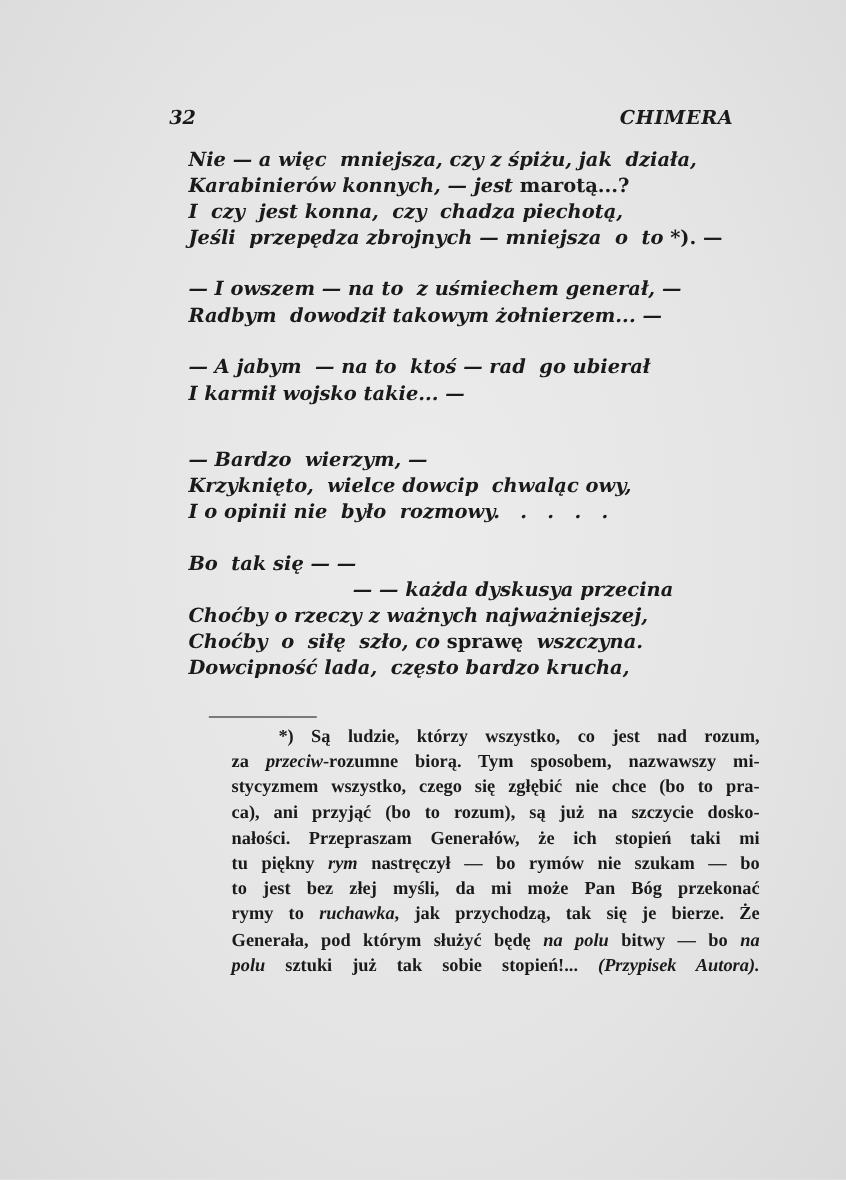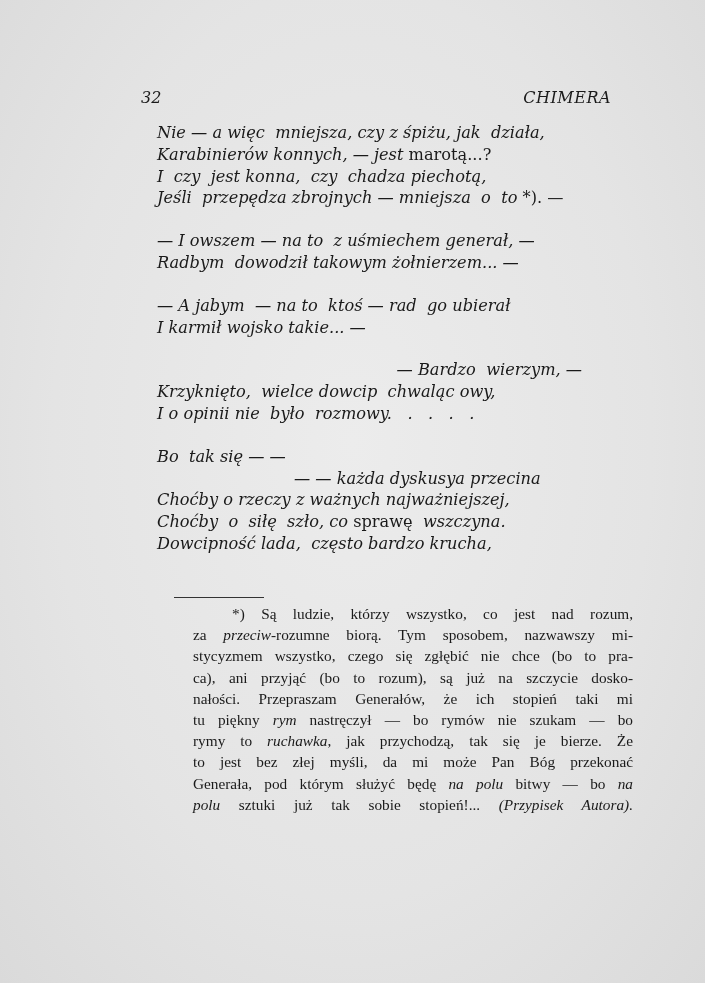--- a/index.html
+++ b/index.html
@@ -3,35 +3,35 @@
 <meta charset="utf-8">
 <style>
   html, body { margin: 0; padding: 0; }
   body {
     width: 705px; height: 983px; overflow: hidden;
     background: #e6e6e6;
     background-image: radial-gradient(ellipse at 50% 45%, #ececec 0%, #e4e4e4 60%, #dadada 100%);
     color: #1a1a1a;
     position: relative;
   }
-  .page { position: absolute; left: 0; top: 0; width: 583px; height: 983px; }
+  .page { position: absolute; left: 0; top: 0; width: 583px; height: 983px; font-weight: bold; }
   .running-head {
     position: absolute; top: 88px; left: 141px; width: 470px; height: 22px;
     font-family: "DejaVu Serif", serif; font-style: italic;
   }
   .page-num { position: absolute; left: 0; top: 0; font-size: 16px; }
   .head-title { position: absolute; right: 0; top: 0; font-size: 16px; letter-spacing: 0.5px; }
   .poem {
     position: absolute; left: 157px; top: 122px; width: 455px;
     font-family: "DejaVu Serif", serif; font-style: italic;
     font-size: 16.2px; line-height: 21.8px;
   }
   .line { white-space: pre; height: 21.8px; }
   .gap { height: 21px; }
-  .right { text-align: right; padding-right: 30px; }
+  .right { text-align: left; padding-right: 30px; margin-top: 13px; }
   .indent-mid { padding-left: 137px; }
   .roman { font-style: normal; }
   .rule {
     position: absolute; left: 174px; top: 597px; width: 90px; height: 0;
     border-top: 1.4px solid #333;
   }
   .footnote {
     position: absolute; left: 157px; top: 603px; width: 440px;
     font-family: "Liberation Serif", serif; font-size: 15.3px; line-height: 21.2px;
     text-align: justify;
@@ -81,18 +81,18 @@
 
   <div class="rule"></div>
 
   <div class="footnote">
     <span class="fn-line first">*)  Są ludzie, którzy wszystko,  co jest nad rozum,</span>
     <span class="fn-line"><span>za </span><span class="it">przeciw</span><span>-rozumne biorą. Tym sposobem, nazwawszy mi-</span></span>
     <span class="fn-line">stycyzmem  wszystko, czego się zgłębić  nie chce  (bo to pra-</span>
     <span class="fn-line">ca), ani przyjąć (bo to rozum), są już na szczycie dosko-</span>
     <span class="fn-line">nałości.  Przepraszam Generałów,  że ich stopień  taki mi</span>
     <span class="fn-line"><span>tu piękny </span><span class="it">rym</span><span> nastręczył — bo rymów  nie szukam — bo</span></span>
+    <span class="fn-line">to jest  bez złej myśli,  da  mi  może  Pan Bóg przekonać</span>
     <span class="fn-line"><span>rymy to </span><span class="it">ruchawka</span><span>, jak przychodzą, tak się je bierze.  Że</span></span>
-    <span class="fn-line">to jest  bez złej myśli,  da  mi  może  Pan Bóg przekonać</span>
     <span class="fn-line"><span>Generała, pod którym służyć będę </span><span class="it">na polu</span><span> bitwy — bo </span><span class="it">na</span></span>
     <span class="fn-line last"><span class="it">polu</span><span> sztuki już tak sobie stopień!...  </span><span class="it">(Przypisek Autora).</span></span>
   </div>
 </div>
 
 </body></html>

